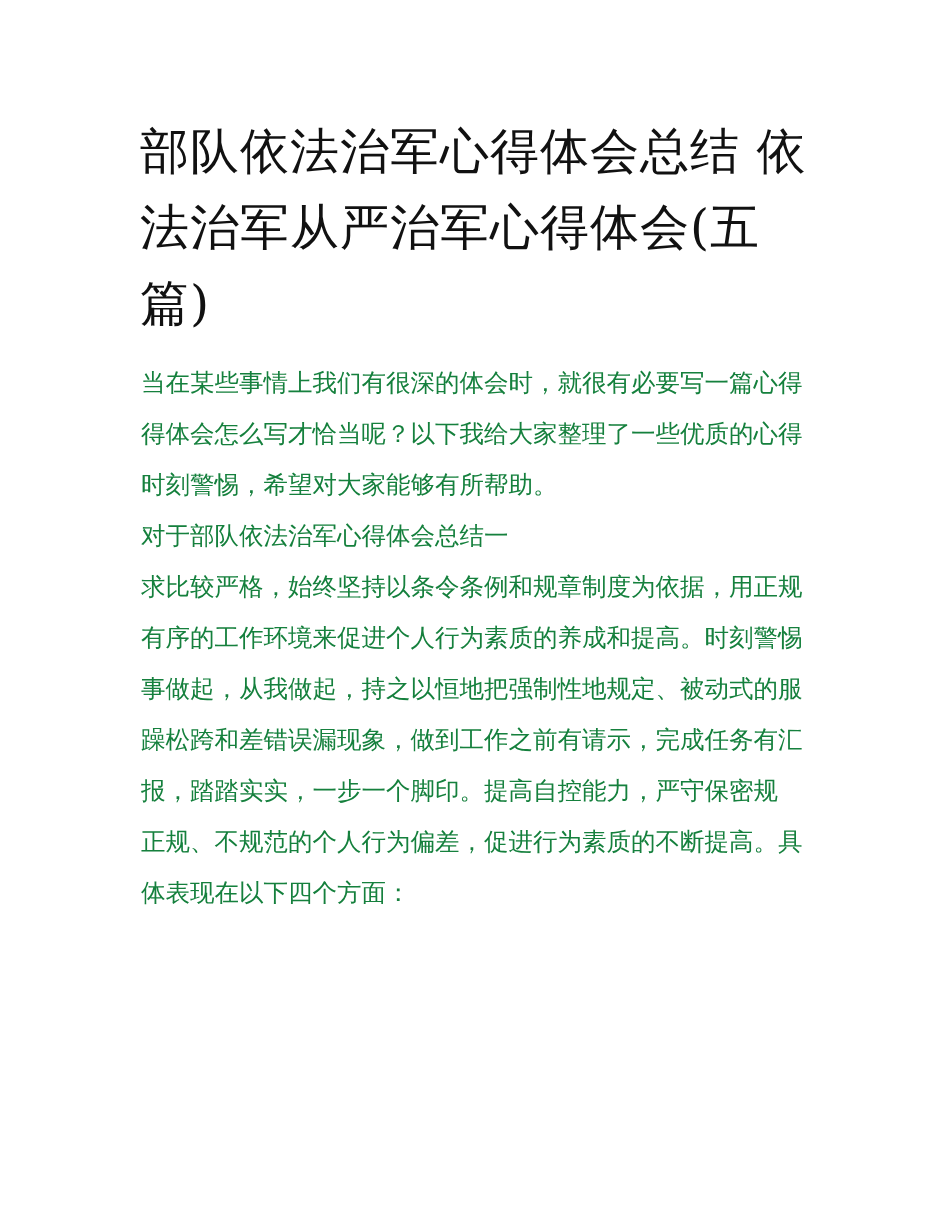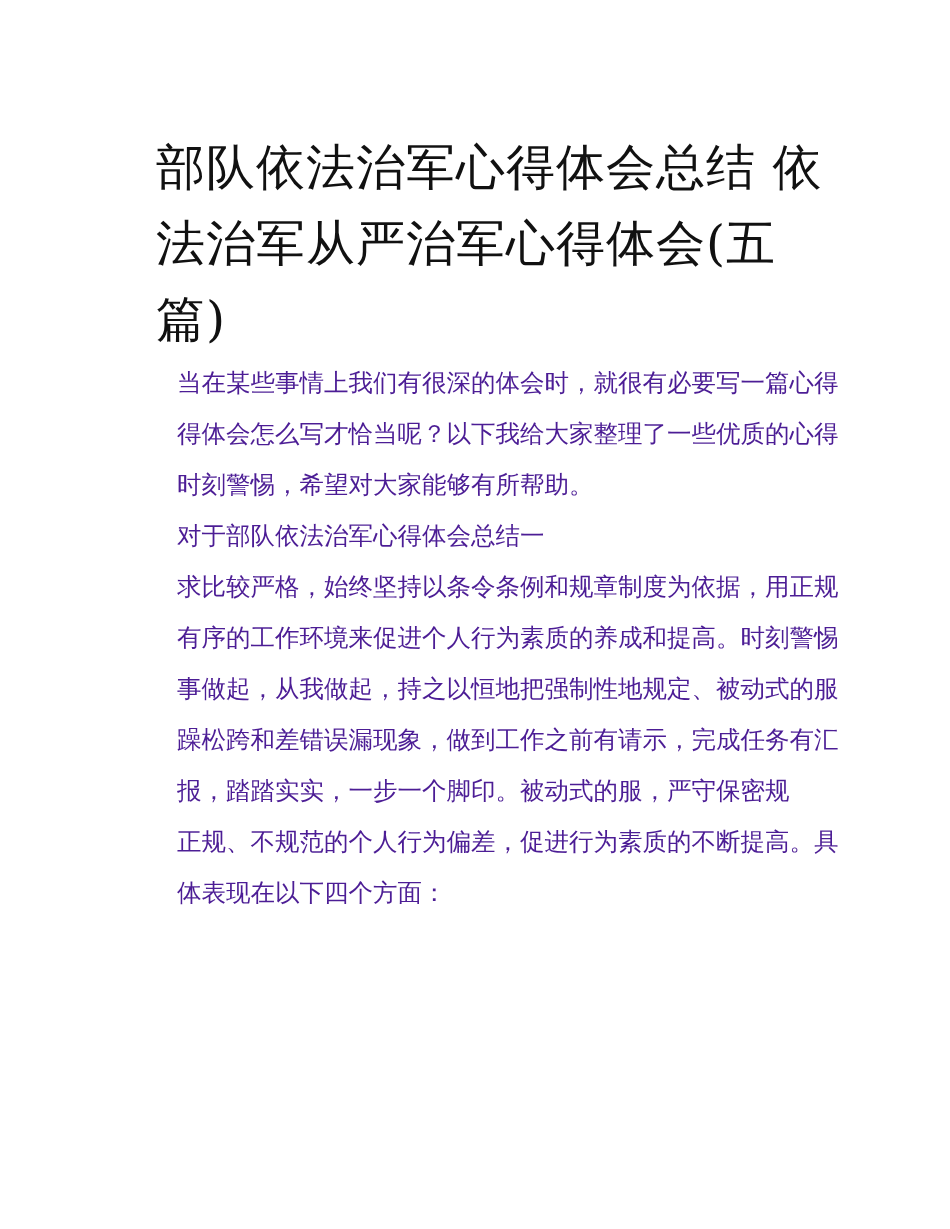--- a/index.html
+++ b/index.html
@@ -1,28 +1,28 @@
 <!DOCTYPE html>
 <html><head>
 <meta charset="utf-8">
 <style>
   html, body { margin: 0; padding: 0; background: #ffffff; }
   body { width: 950px; height: 1229px; position: relative; overflow: hidden; }
   .page { position: absolute; left: 0; top: 0; width: 950px; height: 1229px; background: #fff; }
   .title {
     position: absolute; left: 140px; top: 114px; width: 700px;
     font-family: "DejaVu Serif", "Liberation Serif", serif;
-    font-size: 49px; line-height: 76px; color: #111; margin: 16px; font-weight: normal;
+    font-size: 49px; line-height: 76px; color: #111; margin: 0; font-weight: normal;
     letter-spacing: 1px;
   }
   .title .tl { display: block; white-space: nowrap; }
   .body {
     position: absolute; left: 141px; top: 357px; width: 690px;
     font-family: "DejaVu Serif", "Liberation Serif", serif;
-    font-size: 24.5px; color: #4c1d95; margin-left: 36px;
+    font-size: 24.5px; color: #15803d;
   }
   .body .ln { display: block; height: 51px; line-height: 51px; white-space: nowrap; }
 </style>
 </head>
 <body>
 
 <div class="page">
   <h1 class="title">
     <span class="tl">部队依法治军心得体会总结 依</span>
     <span class="tl">法治军从严治军心得体会(五</span>
@@ -34,18 +34,18 @@
       <span class="ln">当在某些事情上我们有很深的体会时，就很有必要写一篇心得</span>
       <span class="ln">得体会怎么写才恰当呢？以下我给大家整理了一些优质的心得</span>
       <span class="ln">时刻警惕，希望对大家能够有所帮助。</span>
     </div>
     <span class="ln">对于部队依法治军心得体会总结一</span>
     <div>
       <span class="ln">求比较严格，始终坚持以条令条例和规章制度为依据，用正规</span>
       <span class="ln">有序的工作环境来促进个人行为素质的养成和提高。时刻警惕</span>
       <span class="ln">事做起，从我做起，持之以恒地把强制性地规定、被动式的服</span>
       <span class="ln">躁松跨和差错误漏现象，做到工作之前有请示，完成任务有汇</span>
-      <span class="ln">报，踏踏实实，一步一个脚印。被动式的服，严守保密规</span>
+      <span class="ln">报，踏踏实实，一步一个脚印。提高自控能力，严守保密规</span>
       <span class="ln">正规、不规范的个人行为偏差，促进行为素质的不断提高。具</span>
       <span class="ln">体表现在以下四个方面：</span>
     </div>
   </div>
 </div>
 
 </body></html>

